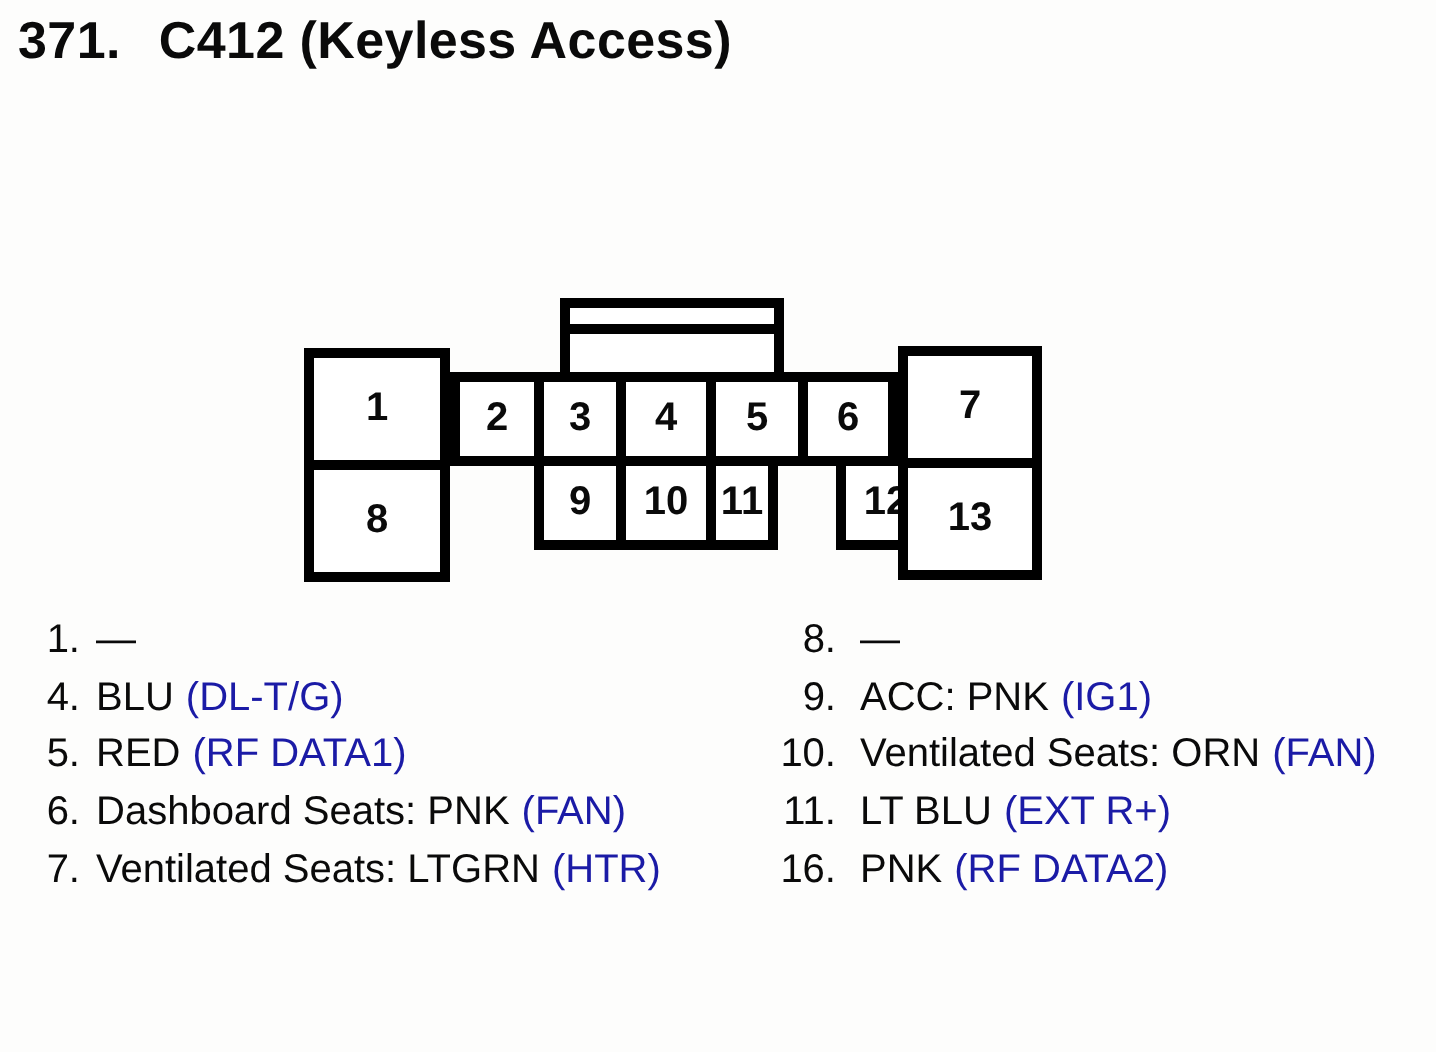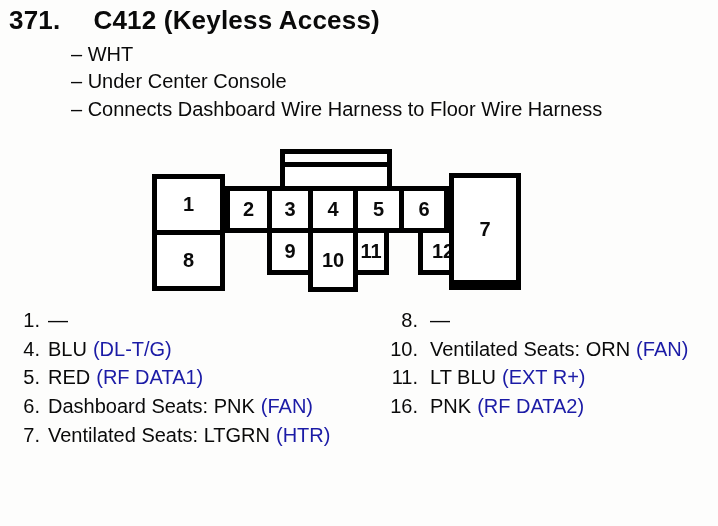--- a/index.html
+++ b/index.html
@@ -12,21 +12,21 @@
     overflow: hidden;
   }
   .page { position: absolute; inset: 0; background: var(--background, #fdfdfc); }
 
   
   .title {
     position: absolute; left: 9px; top: 5px;
     font-size: 26px; font-weight: bold; letter-spacing: 0.2px;
     white-space: nowrap;
   }
-  .title .num { display: inline-block; margin-right: 33px; }
+  .title .num { display: inline-block; margin-right: 19px; }
   .details {
     position: absolute; left: 71px; top: 41px;
     font-size: 20px; line-height: 27.3px; white-space: nowrap;
   }
 
   
   .diagram { position: absolute; inset: 0; }
   .latch {
     position: absolute; left: 280px; top: 149px; width: 112px; height: 37px;
     border: 5px solid var(--border, #000); border-bottom: none; background: #fff;
@@ -48,21 +48,21 @@
   .bigbox .hdiv { height: 5px; background: var(--border, #000); }
 
   .c1-8  { left: 152px; top: 174px; width: 73px; height: 117px; }
   .c7-13 { left: 449px; top: 173px; width: 72px; height: 117px; }
   .c2  { left: 225px; top: 186px; width: 47px; height: 47px; }
   .c3  { left: 267px; top: 186px; width: 46px; height: 47px; }
   .c4  { left: 308px; top: 186px; width: 50px; height: 47px; }
   .c5  { left: 353px; top: 186px; width: 51px; height: 47px; }
   .c6  { left: 399px; top: 186px; width: 50px; height: 47px; }
   .c9  { left: 267px; top: 228px; width: 46px; height: 47px; }
-  .c10 { left: 308px; top: 228px; width: 50px; height: 64px; }
+  .c10 { left: 308px; top: 228px; width: 50px; height: 47px; }
   .c11 { left: 353px; top: 228px; width: 36px; height: 47px; }
   .c12 { left: 418px; top: 228px; width: 50px; height: 47px; }
 
   
   .pins { position: absolute; top: 306px; font-size: 20px; }
   .pins-left  { left: 18px; }
   .pins-right { left: 390px; }
   .pin-row { height: 28.7px; line-height: 28.7px; white-space: nowrap; }
   .pin-num { display: inline-block; width: 22px; text-align: right; }
   .pins-right .pin-num { width: 28px; }
@@ -73,25 +73,20 @@
 </style>
 </head>
 <body>
 
 <div class="page">
 
   <div class="title">
     <span class="num">371.</span><span>C412 (Keyless Access)</span>
   </div>
 
-  <div class="details">
-    <div>– WHT</div>
-    <div>– Under Center Console</div>
-    <div>– Connects Dashboard Wire Harness to Floor Wire Harness</div>
-  </div>
 
   <div class="diagram">
     <div class="latch">
       <div class="bar"></div>
     </div>
 
     <div class="bigbox c1-8">
       <div class="half">1</div>
       <div class="hdiv"></div>
       <div class="half">8</div>
@@ -103,20 +98,21 @@
     <div class="cell c5">5</div>
     <div class="cell c6">6</div>
     <div class="cell c9">9</div>
     <div class="cell c10">10</div>
     <div class="cell c11">11</div>
     <div class="cell c12">12</div>
 
     <div class="bigbox c7-13">
       <div class="half">7</div>
       <div class="hdiv"></div>
+      <div class="half">13</div>
     </div>
   </div>
 
   <div class="pins pins-left">
     <div class="pin-row">
       <span class="pin-num">1.</span><span class="pin-label">—</span><span class="pin-signal"></span>
     </div>
     <div class="pin-row">
       <span class="pin-num">4.</span><span class="pin-label">BLU</span><span class="pin-signal">(DL-T/G)</span>
     </div>
@@ -129,20 +125,23 @@
     <div class="pin-row">
       <span class="pin-num">7.</span><span class="pin-label">Ventilated Seats: LTGRN</span><span class="pin-signal">(HTR)</span>
     </div>
   </div>
 
   <div class="pins pins-right">
     <div class="pin-row">
       <span class="pin-num">8.</span><span class="pin-label">—</span><span class="pin-signal"></span>
     </div>
     <div class="pin-row">
+      <span class="pin-num">9.</span><span class="pin-label">ACC: PNK</span><span class="pin-signal">(IG1)</span>
+    </div>
+    <div class="pin-row">
       <span class="pin-num">10.</span><span class="pin-label">Ventilated Seats: ORN</span><span class="pin-signal">(FAN)</span>
     </div>
     <div class="pin-row">
       <span class="pin-num">11.</span><span class="pin-label">LT BLU</span><span class="pin-signal">(EXT R+)</span>
     </div>
     <div class="pin-row">
       <span class="pin-num">16.</span><span class="pin-label">PNK</span><span class="pin-signal">(RF DATA2)</span>
     </div>
   </div>
 

